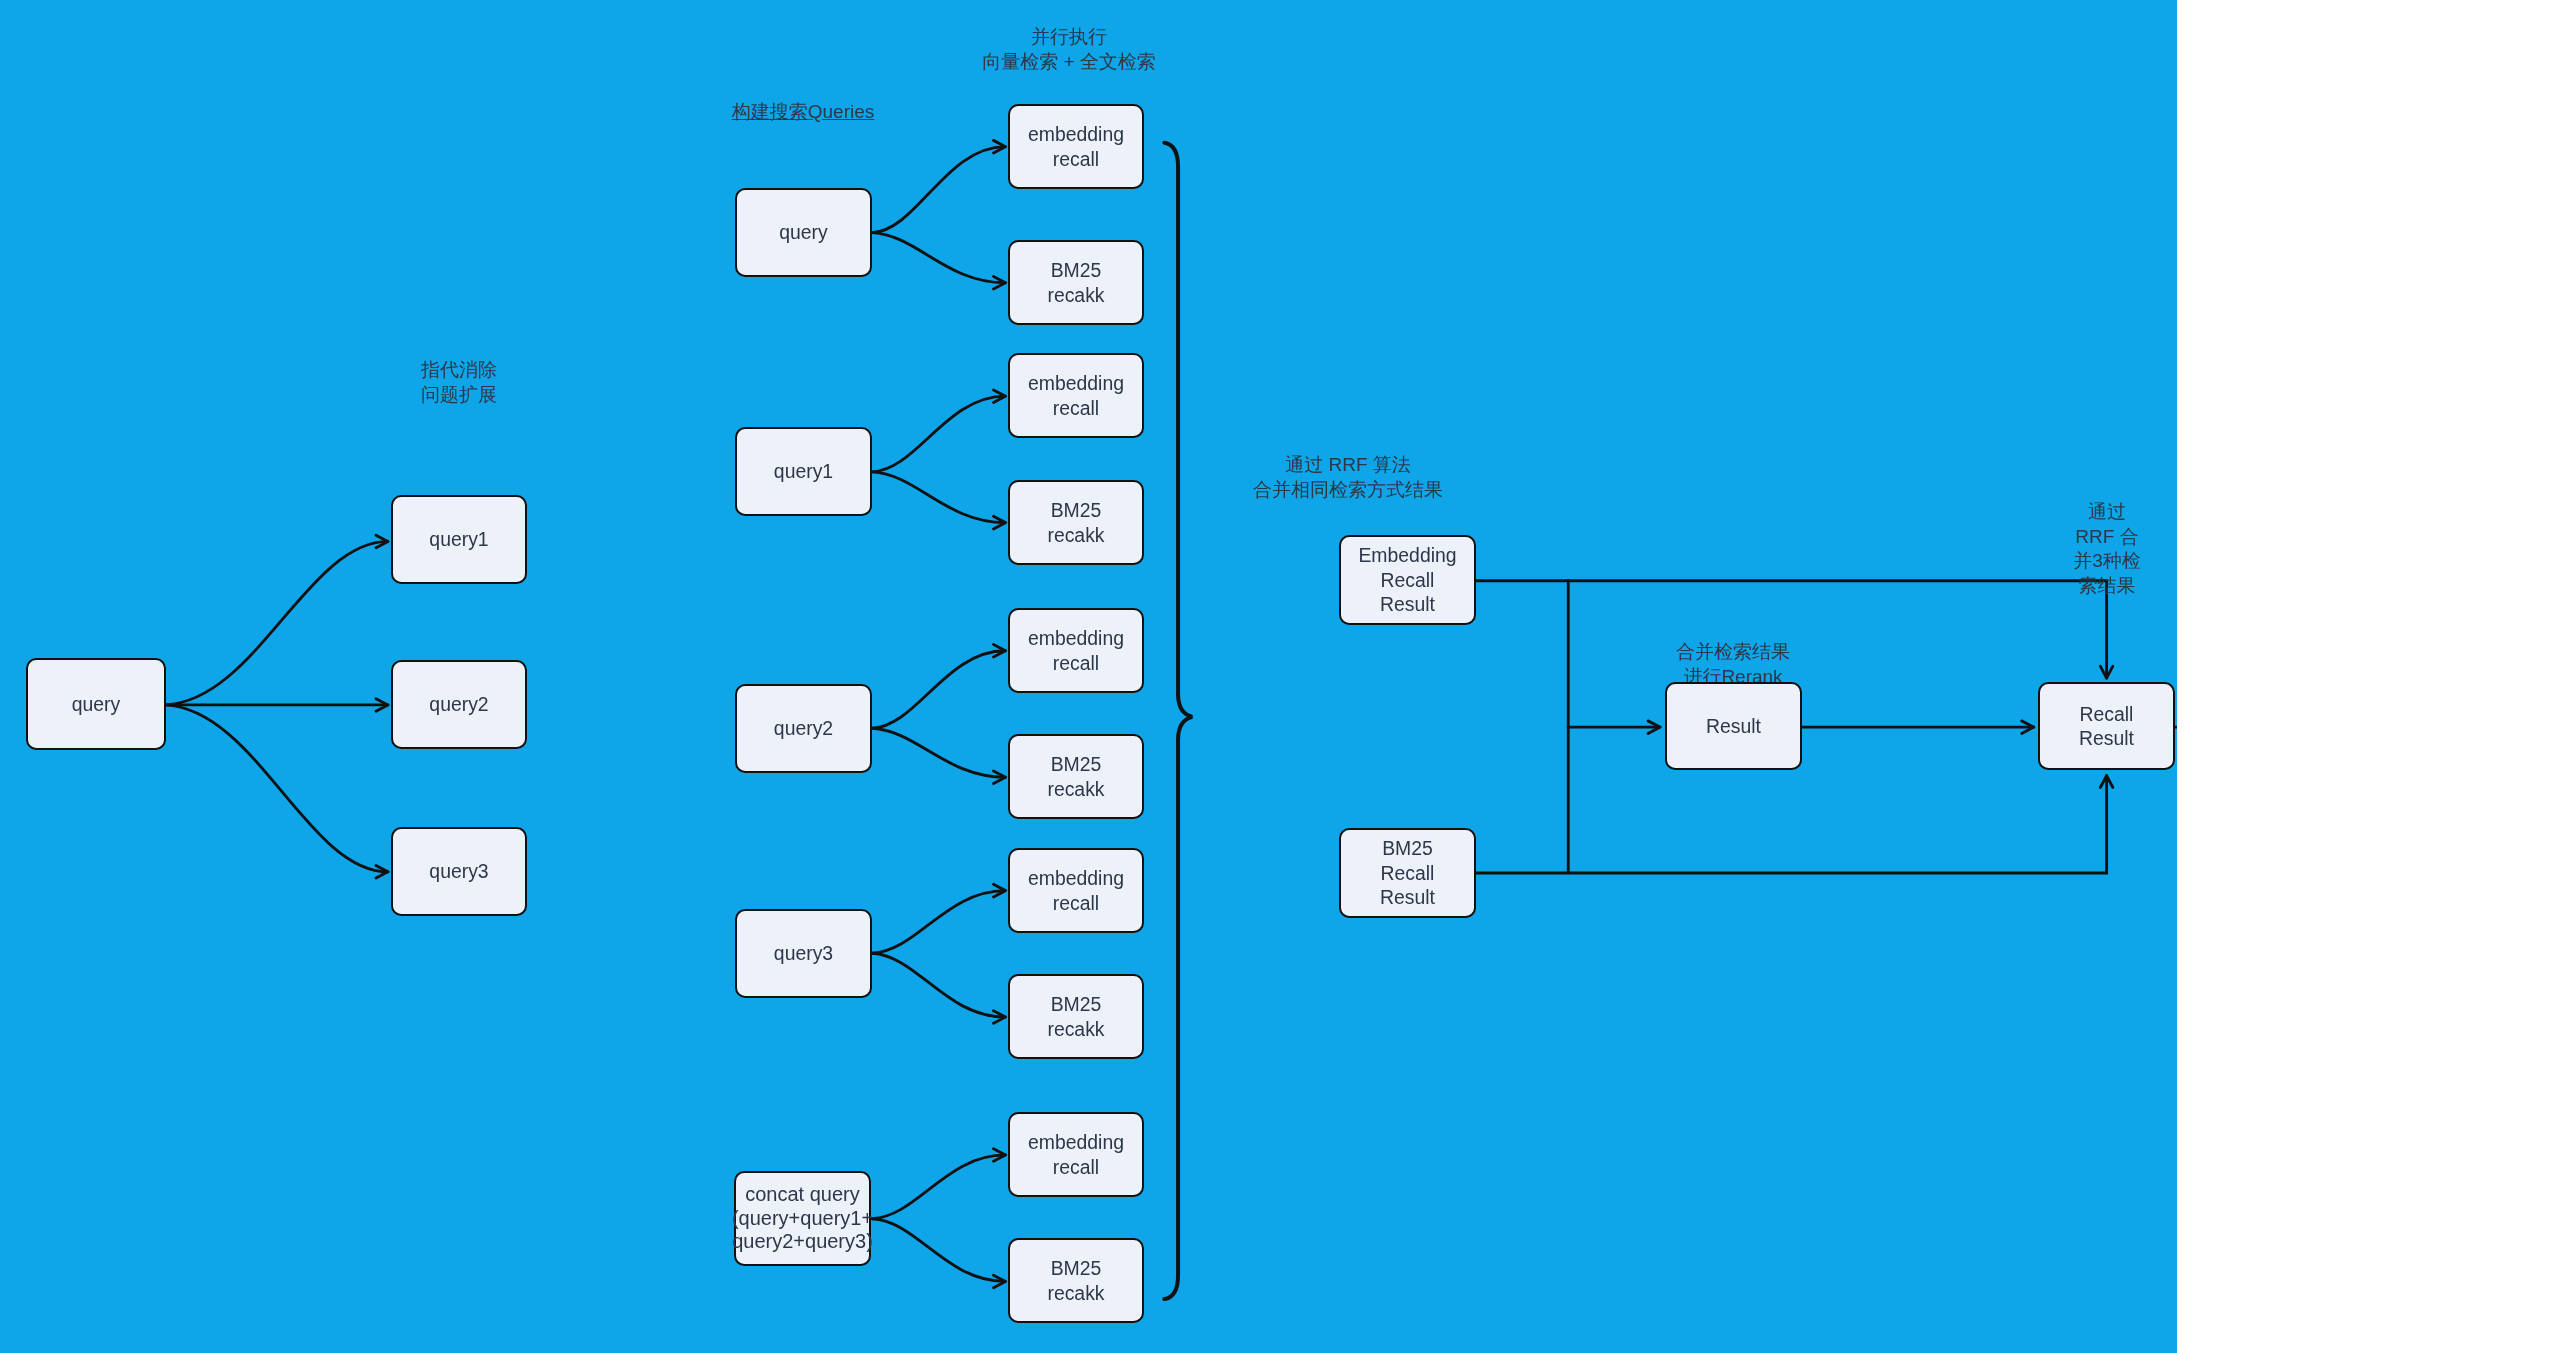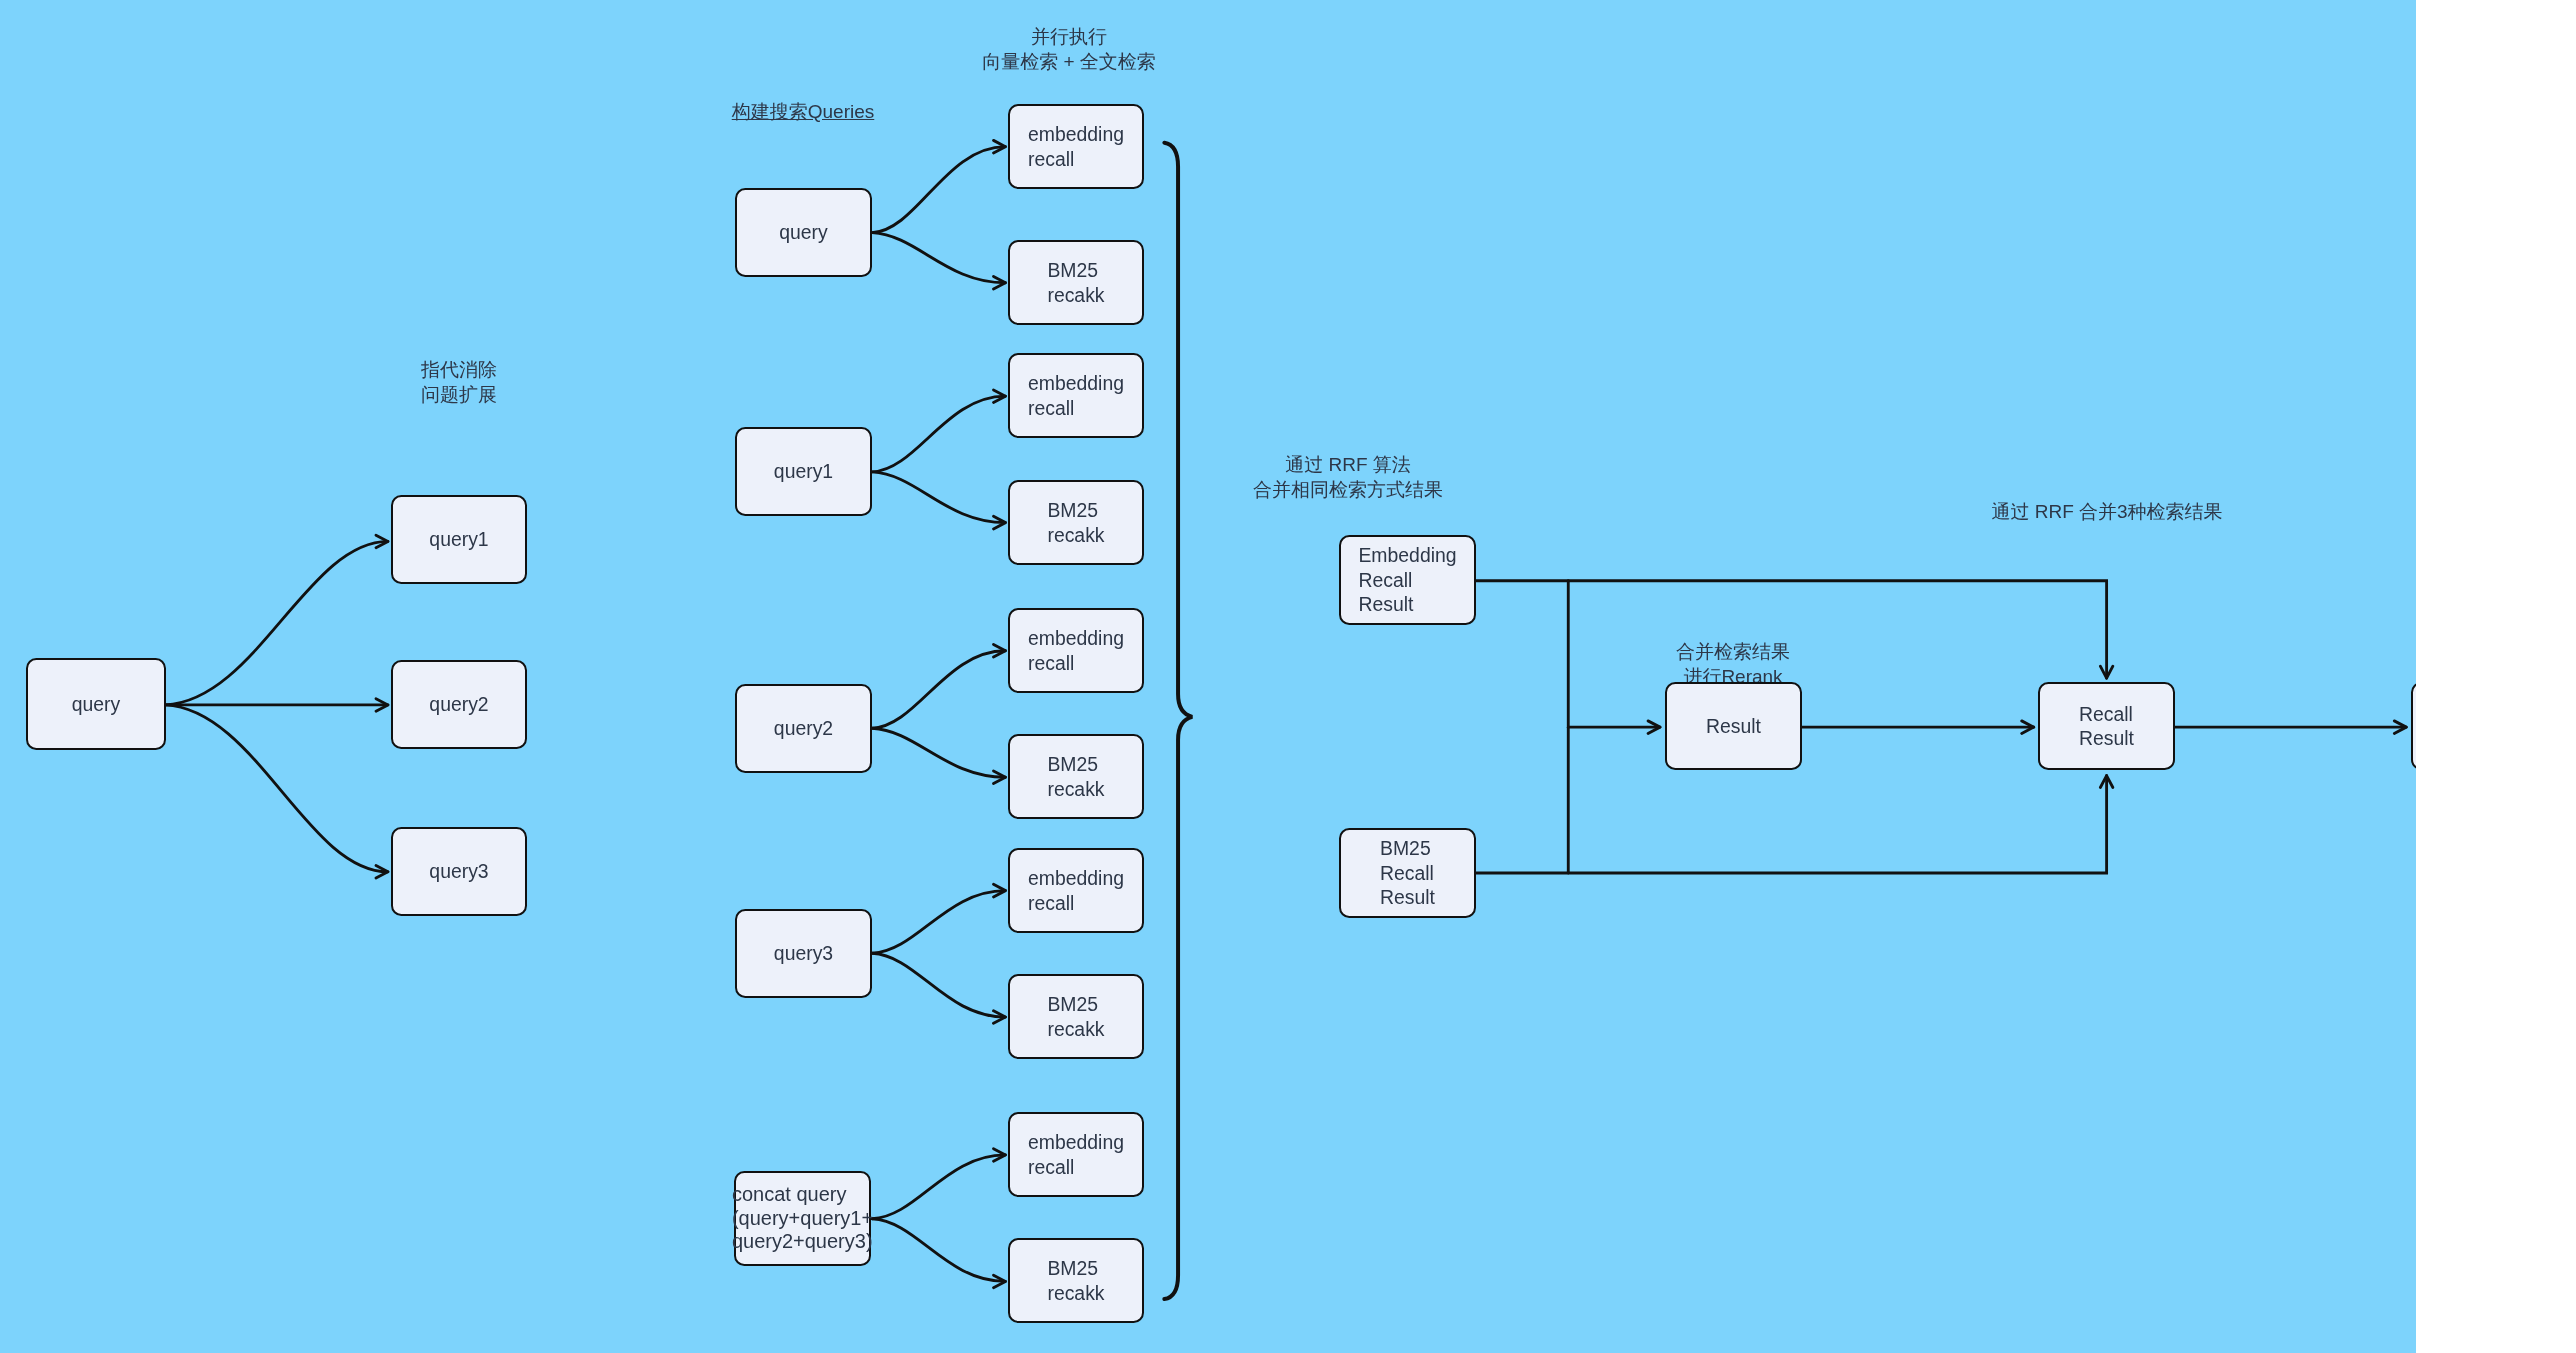--- a/index.html
+++ b/index.html
@@ -1,37 +1,38 @@
 <!DOCTYPE html>
 <html style="font-size:9px"><head>
 <meta charset="utf-8">
 <style>
   html, body { margin: 0; padding: 0; background: #ffffff; }
   .canvas {
     position: relative;
-    width: 2416px;
+    width: 2177px;
     height: 1354px;
-    background: #7dd3fc;
+    background: #0ea5e9;
     overflow: hidden;
     font-family: "Liberation Sans", "DejaVu Sans", sans-serif;
   }
   .layer {
     position: absolute;
     left: 0; top: 0;
     width: 2576px; height: 1354px;
   }
   .node {
     position: absolute;
     box-sizing: border-box;
     background: #edf1fa;
     border: 2.8px solid #111111;
     border-radius: 10.3px;
     display: flex;
     align-items: center;
     justify-content: center;
+    text-align: center;
     font-size: 19.4px;
     line-height: 24.5px;
     color: #2d3748;
     white-space: pre-line;
   }
   .annotation {
     position: absolute;
     transform: translateX(-50%);
     text-align: center;
     font-size: 19px;

